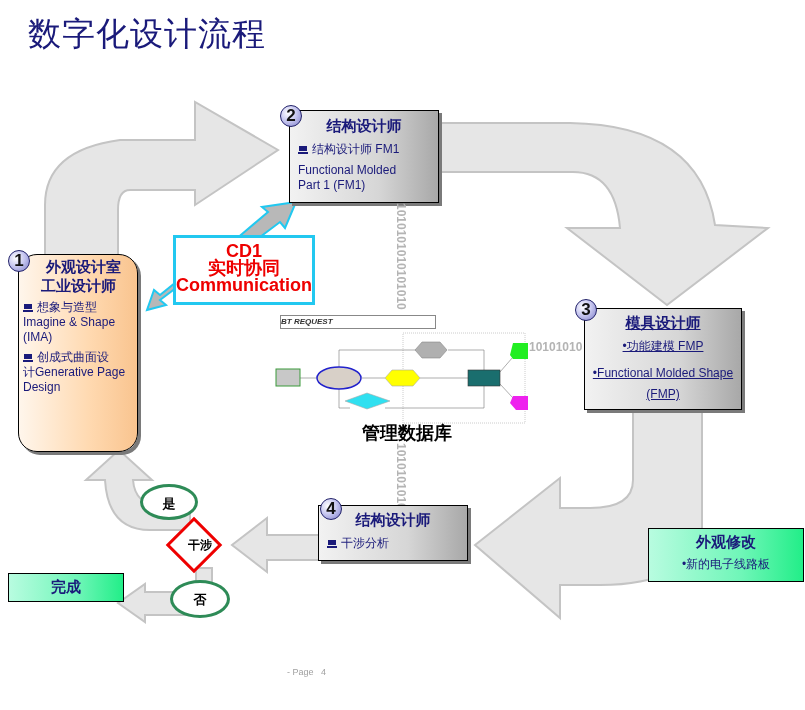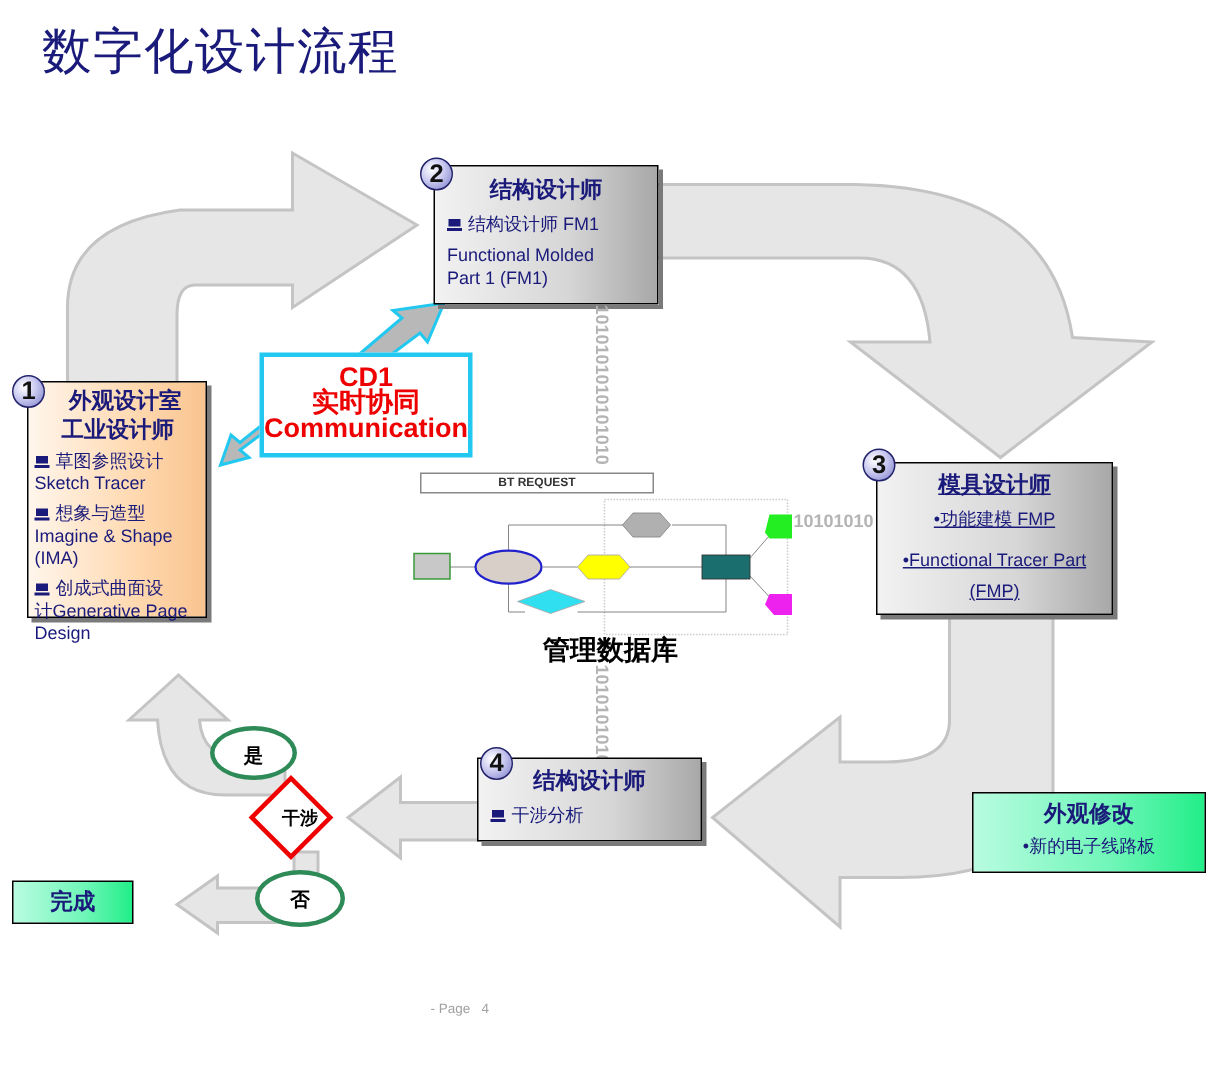--- a/index.html
+++ b/index.html
@@ -15,21 +15,21 @@
   .txt{font-size:12px;line-height:15px;}
   .pc{display:inline-block;width:10px;height:8px;margin-right:4px;vertical-align:-1px;position:relative;}
   .pc::before{content:"";position:absolute;left:1px;top:0;width:8px;height:5px;background:#1a1a7a;}
   .pc::after{content:"";position:absolute;left:0;top:6px;width:10px;height:2px;background:#1a1a7a;}
   .num{position:absolute;width:20px;height:20px;border-radius:50%;background:radial-gradient(circle at 35% 35%,#fff 0%,#c8c8f0 45%,#7c7cc8 100%);border:1px solid #22226a;color:#111;font-weight:bold;font-size:17px;line-height:20px;text-align:center;font-family:"Liberation Sans",sans-serif;}
   .binary{position:absolute;color:#b4b4b4;font-size:12px;font-weight:bold;writing-mode:vertical-rl;letter-spacing:0px;font-family:"Liberation Sans",sans-serif;}
   .cd1{position:absolute;left:173px;top:235px;width:142px;height:70px;border:3px solid #22c8f0;background:#fff;color:#ee0000;font-weight:bold;text-align:center;font-size:18px;line-height:17px;box-sizing:border-box;padding-top:5px;}
   .ellipse{position:absolute;width:58px;height:36px;border:3px solid #2e8b57;border-radius:50%;background:#fff;text-align:center;line-height:34px;font-weight:bold;font-size:13px;color:#000;box-sizing:border-box;}
   .footer{left:287px;top:667px;font-size:9px;color:#a0a0a0;}
   .dblabel{left:362px;top:421px;font-size:18px;font-weight:bold;color:#000;font-family:"DejaVu Sans",sans-serif;}
-  .bt{left:280px;top:315px;width:154px;height:12px;border:1px solid #888;font-size:8px;font-weight:bold;text-align:center;line-height:12px;color:#333;}
+  .bt{left:280px;top:315px;width:154px;height:12px;border:1px solid #888;font-size:8px;font-weight:bold;text-align:left;line-height:12px;color:#333;font-style:italic;}
 </style>
 </head>
 <body>
 
 <svg id="bg-svg" width="805" height="710">
 
   <path d="M45,255 L45,205 Q45,150 120,140 L195,140 L195,102 L278,150 L195,205 L195,190 L130,190 Q118,190 118,210 L118,255 Z" fill="#e6e6e6" stroke="#c4c4c4" stroke-width="2"></path>
 
   <path d="M437,123 L570,123 Q700,125 715,225 L768,228 L667,305 L567,228 L620,228 Q615,170 570,172 L437,172 Z" fill="#e6e6e6" stroke="#c4c4c4" stroke-width="2"></path>
 
@@ -71,61 +71,60 @@
 
 <div class="abs title">数字化设计流程</div>
 
 <div class="box grey" style="left:289px;top:110px;width:150px;height:93px;padding:6px 8px 0 8px;">
   <div class="hdr" style="margin-bottom:6px;">结构设计师</div>
   <div class="txt" style="margin-bottom:6px;"><span class="pc"></span><span>结构设计师 FM1</span></div>
   <div class="txt" style="width:118px;">Functional Molded Part 1 (FM1)</div>
 </div>
 <div class="num" style="left:280px;top:105px;">2</div>
 
-<div class="box peach" style="left:18px;top:254px;width:120px;height:158px;padding:3px 3px 0 4px;">
+<div class="box peach" style="left:18px;top:254px;width:120px;height:198px;padding:3px 3px 0 4px;border-radius:19px;">
   <div class="hdr" style="padding-left:10px;">外观设计室</div>
   <div class="hdr" style="margin-bottom:4px;">工业设计师</div>
-  <div class="txt" style="margin-bottom:5px;"><span class="pc"></span><span>草图参照设计</span><br><span>Sketch Tracer</span></div>
   <div class="txt" style="margin-bottom:5px;"><span class="pc"></span><span>想象与造型</span><br><span>Imagine  &amp; Shape (IMA)</span></div>
   <div class="txt"><span class="pc"></span><span>创成式曲面设</span><br><span>计Generative Page Design</span></div>
 </div>
 <div class="num" style="left:8px;top:250px;">1</div>
 
 <div class="cd1">
   <div>CD1</div>
   <div>实时协同</div>
   <div>Communication</div>
 </div>
 
 <div class="abs bt">BT REQUEST</div>
 <div class="abs dblabel">管理数据库</div>
 <div class="binary" style="left:394px;top:203px;">1010101010101010</div>
 <div class="binary" style="left:394px;top:443px;">1010101010</div>
 <div class="abs" style="left:529px;top:340px;color:#b4b4b4;font-size:12px;font-weight:bold;text-align:right;">10101010</div>
 
 <div class="box grey" style="left:584px;top:308px;width:158px;height:102px;padding:5px 4px 16px 4px;text-align:center;text-decoration:underline;">
   <div class="hdr" style="margin-bottom:6px;">模具设计师</div>
   <div class="txt" style="margin-bottom:9px;">•功能建模 FMP</div>
-  <div class="txt" style="line-height:21px;">•Functional Tracer Part (FMP)</div>
+  <div class="txt" style="line-height:21px;">•Functional Molded Shape (FMP)</div>
 </div>
 <div class="num" style="left:575px;top:299px;">3</div>
 
 <div class="box grey" style="left:318px;top:505px;width:150px;height:56px;padding:5px 8px 0 8px;">
   <div class="hdr" style="margin-bottom:6px;">结构设计师</div>
   <div class="txt"><span class="pc"></span><span>干涉分析</span></div>
 </div>
 <div class="num" style="left:320px;top:498px;">4</div>
 
 <div class="box mint" style="left:648px;top:500px;width:156px;height:54px;padding:4px 0 4px 0;text-align:center;box-shadow:none;margin-top:28px;">
   <div class="hdr" style="margin-bottom:5px;">外观修改</div>
   <div class="txt">•新的电子线路板</div>
 </div>
 
 <div class="ellipse" style="left:140px;top:484px;">是</div>
 <div class="abs" style="left:174px;top:525px;width:40px;height:40px;transform:rotate(45deg);border:3px solid #ee0000;background:#fff;box-sizing:border-box;"></div>
 <div class="abs" style="left:180px;top:537px;width:40px;text-align:center;font-size:12px;font-weight:bold;color:#000;font-family:Liberation Mono, monospace;">干涉</div>
 <div class="ellipse" style="left:170px;top:580px;width:60px;height:38px;line-height:34px;">否</div>
 
-<div class="box mint" style="left:8px;top:587px;width:81px;height:29px;box-shadow:none;">
+<div class="box mint" style="left:8px;top:573px;width:116px;height:29px;box-shadow:none;">
   <div class="hdr" style="line-height:27px;">完成</div>
 </div>
 
 <div class="abs footer"><span>- Page</span>&nbsp;&nbsp;&nbsp;<span>4</span></div>
 
 </body></html>

